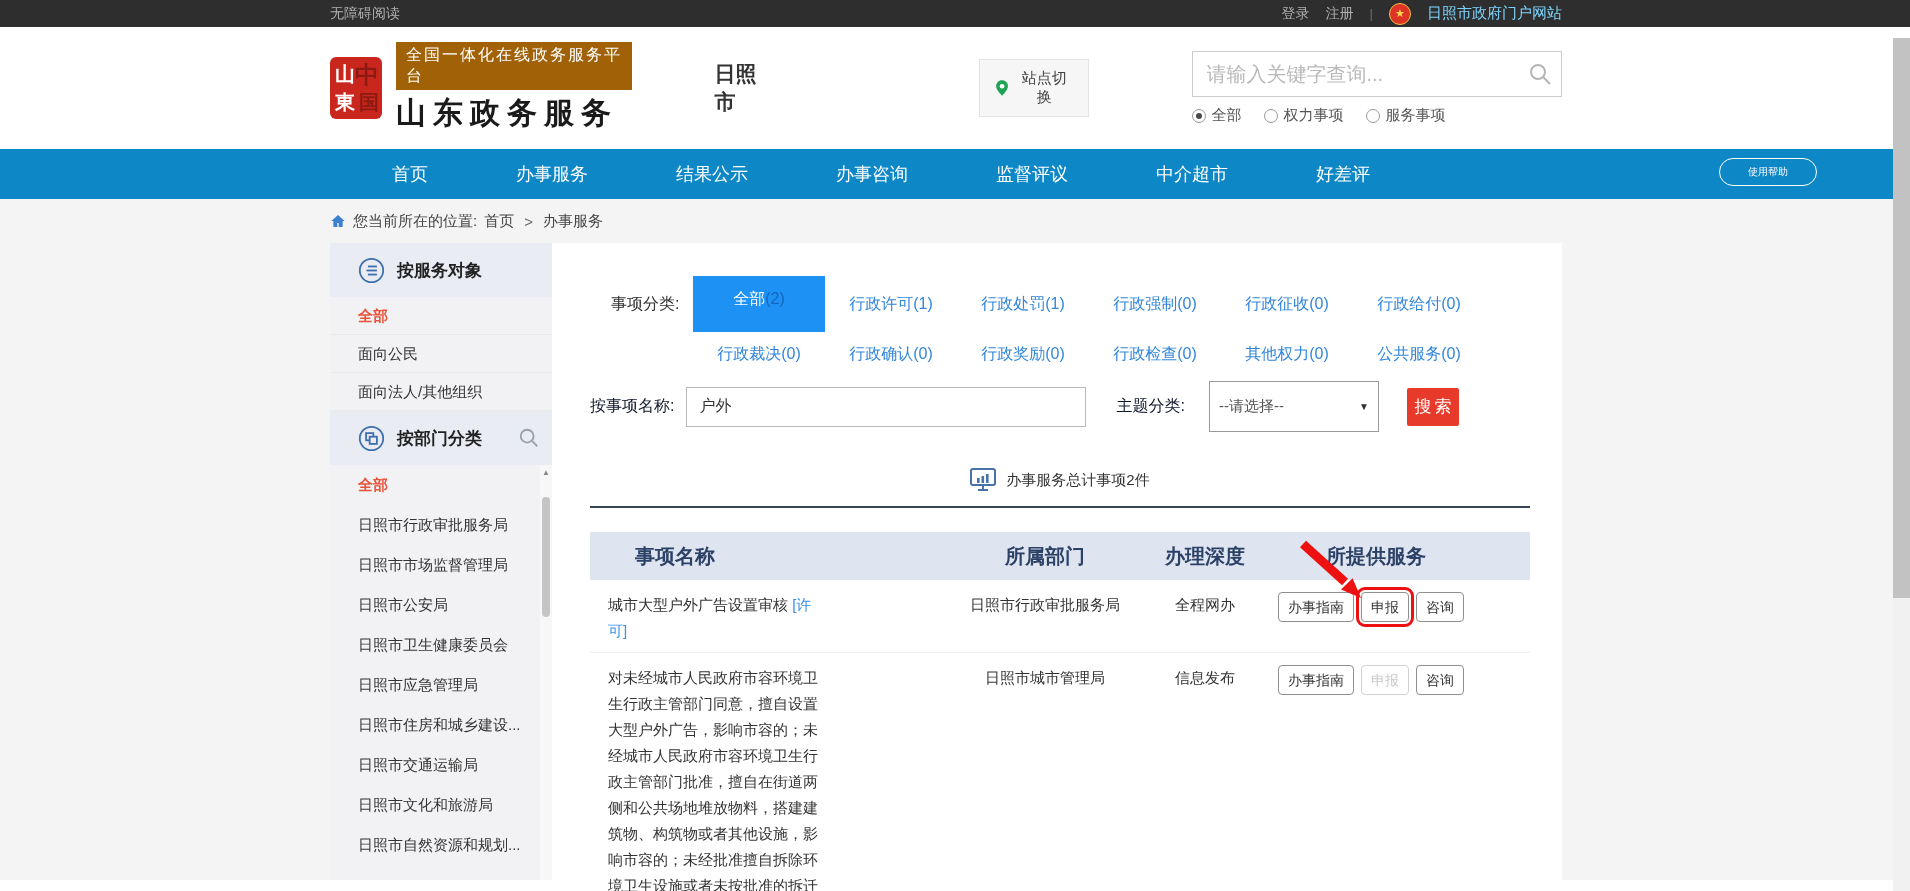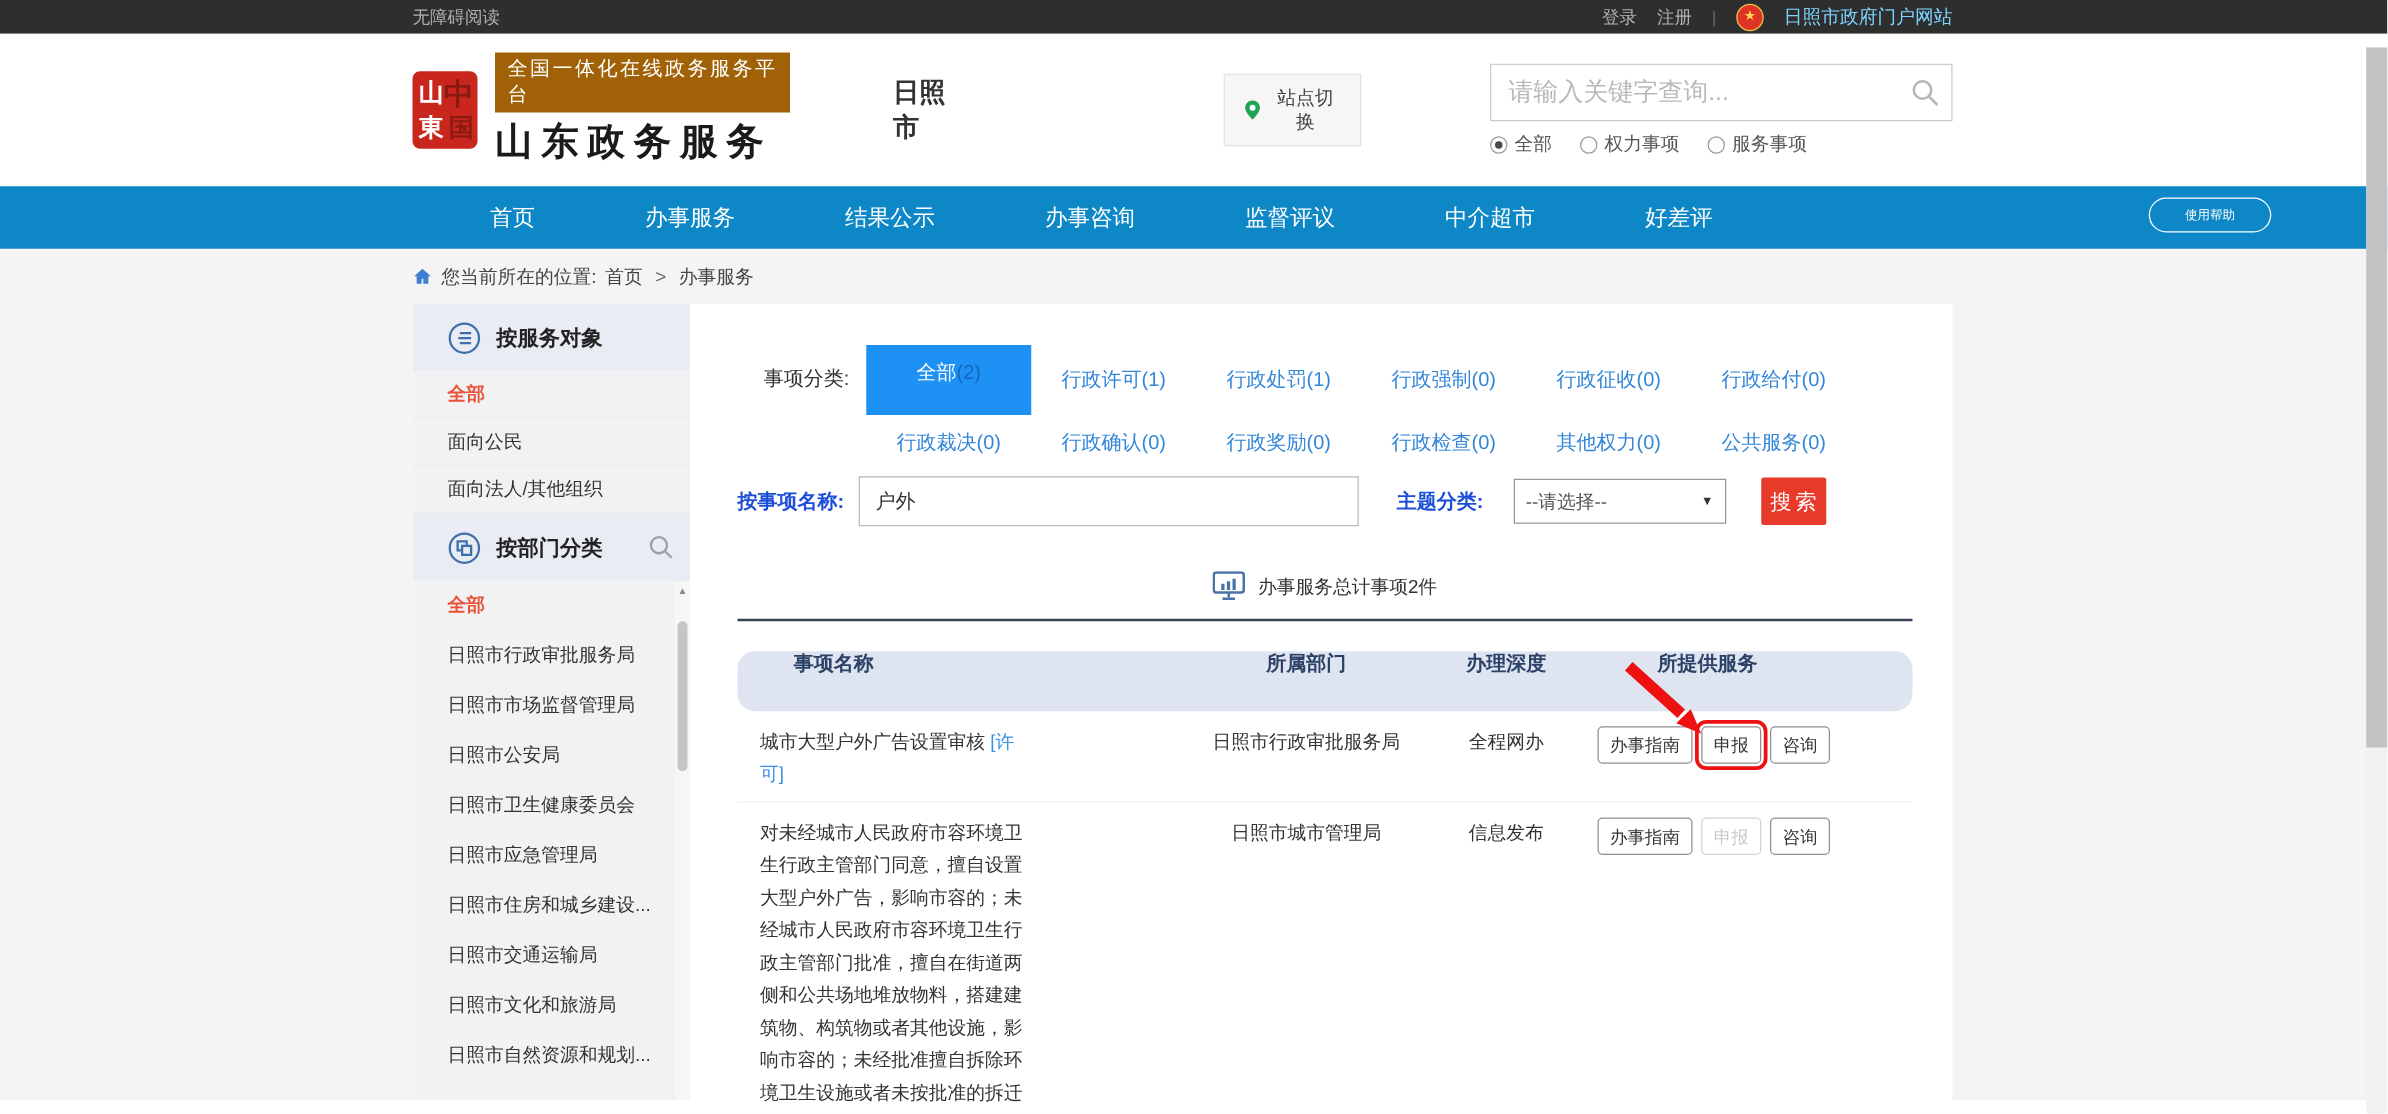--- a/index.html
+++ b/index.html
@@ -78,36 +78,36 @@
   
   .main { flex:1; padding:38px 32px 0 38px; position:relative; }
   .filters { display:flex; }
   .f-label { font-size:16px; color:#333; width:82px; margin-left:21px; line-height:46px; flex-shrink:0; }
   .tabs-grid { display:grid; grid-template-columns:repeat(6,132px); grid-template-rows:46px 38px; row-gap:8px; align-items:center; }
   .tab { text-align:center; font-size:16px; color:#3286d9; cursor:pointer; }
   .tab.active { height:56px; line-height:46px; background:#1e92f4; color:#fff; }
   .tab.active .count { color:#1565c0; }
 
   .search-row { margin-top:8px; display:flex; align-items:center; }
-  .s-label { font-size:16px; color:#1d4ed8; margin-right:12px;font-weight:bold; }
+  .s-label { font-size:16px; color:#0f172a; margin-right:12px; }
   .name-input { width:400px; height:40px; border:1px solid #b9b9b9; padding:0 12px; font-size:16px; color:#333; outline:none; }
   .topic-label { margin-left:30px; }
-  .select-box { width:170px; height:36px; border:1px solid #999; display:flex; align-items:center;
+  .select-box { width:170px; height:51px; border:1px solid #999; display:flex; align-items:center;
                 justify-content:space-between; padding:0 9px; font-size:15px; color:#555; margin-left:12px; cursor:pointer; }
   .select-box .caret { font-size:10px; color:#333; }
   .search-btn { margin-left:28px; width:52px; height:38px; background:#e83a2b; color:#fff; border:none;
                 font-size:17px; letter-spacing:3px; border-radius:2px; cursor:pointer; padding:0 0 0 3px; }
 
   .stats-row { margin-top:36px; display:flex; justify-content:center; align-items:center; gap:10px;
                font-size:15px; color:#333; }
   .divider { margin-top:14px; border-bottom:2px solid #3a4354; }
 
   
   .table { margin-top:24px; }
-  .thead { display:flex; background:#dee4f0; height:48px; font-size:16px; font-weight:bold; color:#2c4166;border-radius:14px; }
+  .thead { display:flex; background:#dee4f0; height:48px; align-items:center; font-size:20px; font-weight:bold; color:#2c4166; }
   .c1 { width:360px; padding-left:18px; }
   .thead .c1 { padding-left:45px; }
   .c2 { width:190px; text-align:center; }
   .c3 { width:130px; text-align:center; }
   .c4 { width:260px; padding-left:8px; }
   .thead .c4 { padding-left:56px; }
   .trow { display:flex; align-items:flex-start; padding:12px 0 8px; border-bottom:1px solid #efefef; }
   .trow .cell { font-size:15px; color:#333; line-height:26px; }
   .item-name { display:inline-block; width:213px; }
   .tag { color:#3a8fe8; }

